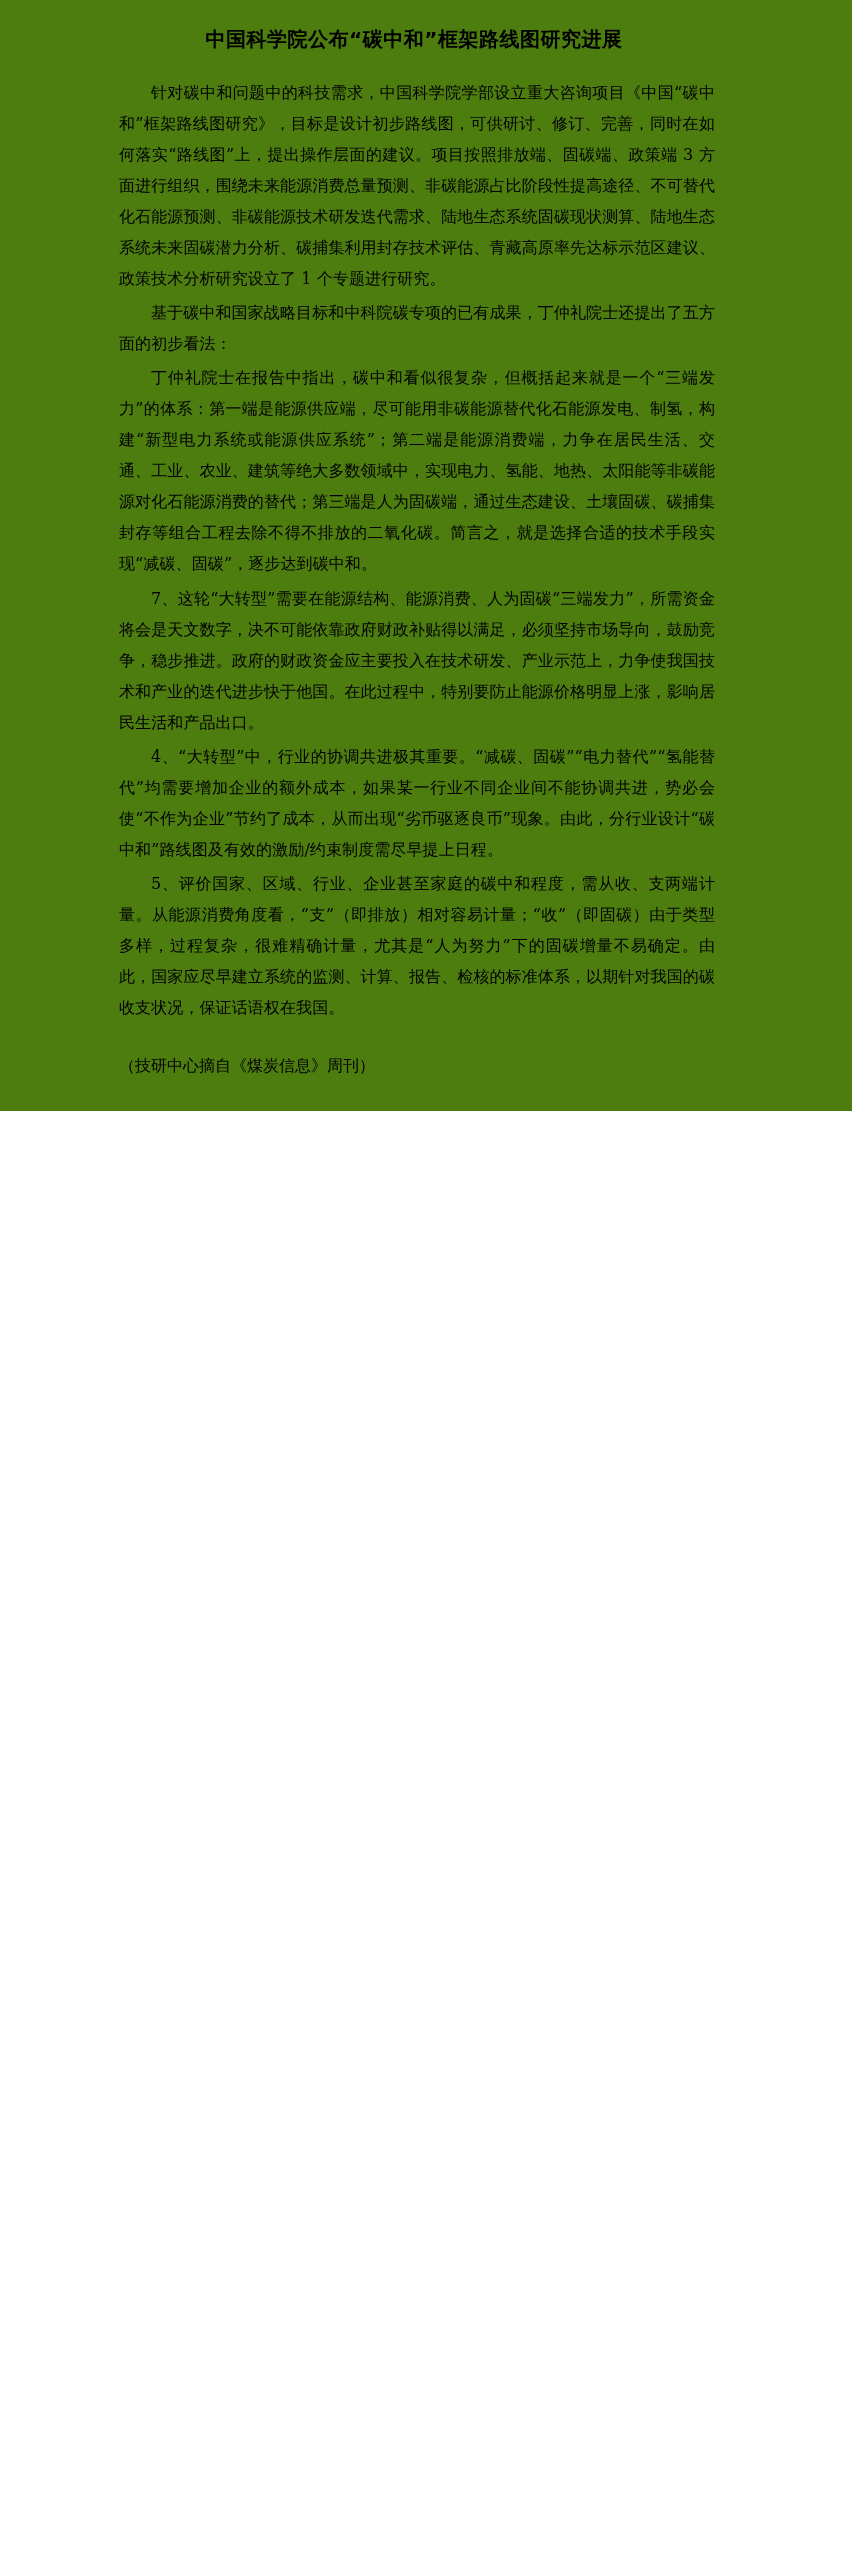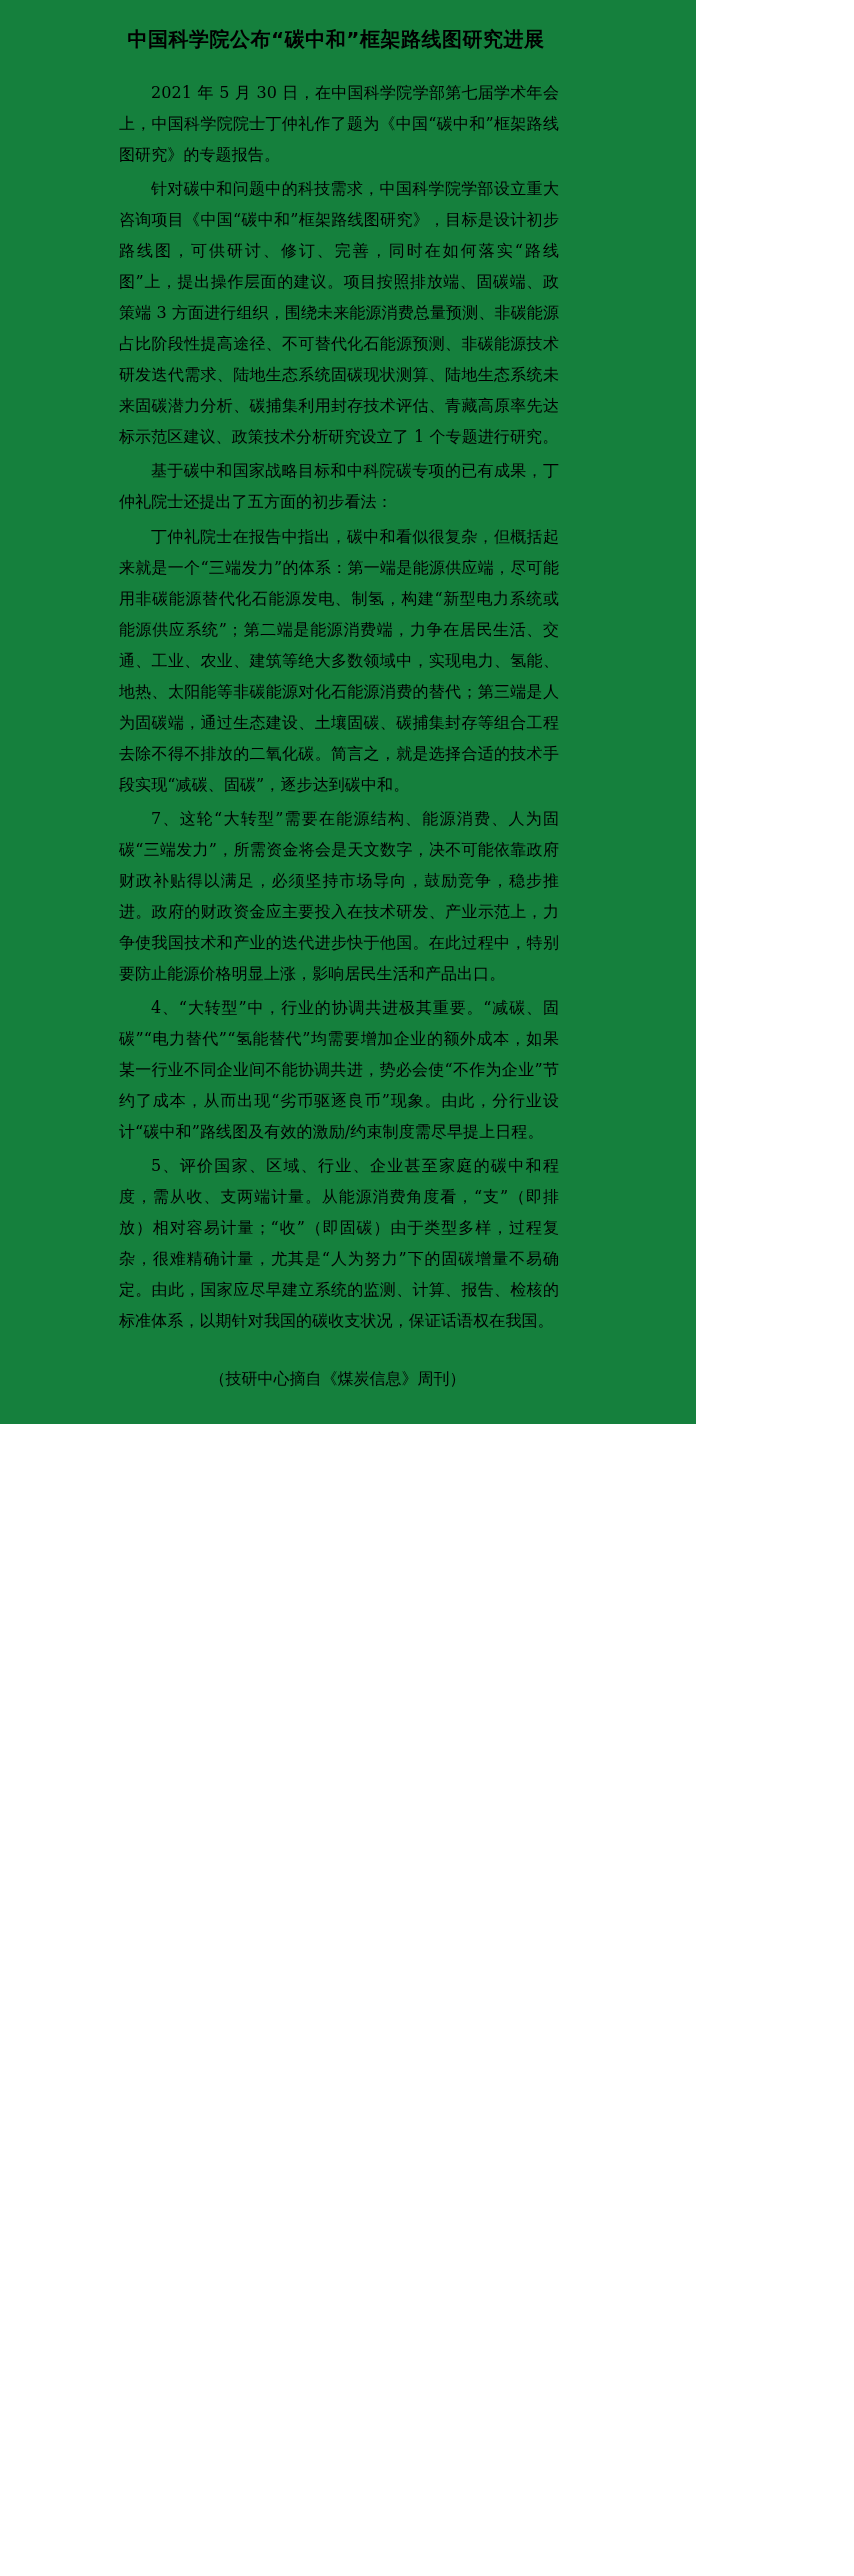--- a/index.html
+++ b/index.html
@@ -6,24 +6,24 @@
     margin: 0;
     padding: 0;
     background: #ffffff;
   }
   body {
     width: 855px;
     font-family: "DejaVu Serif", "Liberation Serif", serif;
     color: #000000;
   }
   .page {
-    width: 696px;
+    width: 852px;
     box-sizing: border-box;
     padding: 25px 105px 32px 81px;
-    background: #15803d;
+    background: #4d7c0f;
   }
   .doc-title {
     text-align: center;
     font-family: "DejaVu Sans", "Liberation Sans", sans-serif;
     font-weight: bold;
     font-size: 20px;
     line-height: 1.4;
     letter-spacing: 0.5px;
     margin: 0 0 24px 0;
     color: #000000;
@@ -40,33 +40,32 @@
     text-indent: 2em;
     letter-spacing: 0.1px;
   }
   .gap-before {
     margin-top: 22.6px;
   }
   .signature {
     margin: 29px 0 0 0;
     font-size: 16px;
     line-height: 27px;
-    text-align: center;
+    text-align: left;
     padding-right: 3.2px;
   }
 </style>
 </head>
 <body>
 
 <div class="page">
 
   <h1 class="doc-title">中国科学院公布“碳中和”框架路线图研究进展</h1>
 
   <div class="body-col">
-    <p class="para">2021 年 5 月 30 日，在中国科学院学部第七届学术年会上，中国科学院院士丁仲礼作了题为《中国“碳中和”框架路线图研究》的专题报告。</p>
     <p class="para">针对碳中和问题中的科技需求，中国科学院学部设立重大咨询项目《中国“碳中和”框架路线图研究》，目标是设计初步路线图，可供研讨、修订、完善，同时在如何落实“路线图”上，提出操作层面的建议。项目按照排放端、固碳端、政策端 3 方面进行组织，围绕未来能源消费总量预测、非碳能源占比阶段性提高途径、不可替代化石能源预测、非碳能源技术研发迭代需求、陆地生态系统固碳现状测算、陆地生态系统未来固碳潜力分析、碳捕集利用封存技术评估、青藏高原率先达标示范区建议、政策技术分析研究设立了 1 个专题进行研究。</p>
     <p class="para">基于碳中和国家战略目标和中科院碳专项的已有成果，丁仲礼院士还提出了五方面的初步看法：</p>
     <p class="para gap-before">丁仲礼院士在报告中指出，碳中和看似很复杂，但概括起来就是一个“三端发力”的体系：第一端是能源供应端，尽可能用非碳能源替代化石能源发电、制氢，构建“新型电力系统或能源供应系统”；第二端是能源消费端，力争在居民生活、交通、工业、农业、建筑等绝大多数领域中，实现电力、氢能、地热、太阳能等非碳能源对化石能源消费的替代；第三端是人为固碳端，通过生态建设、土壤固碳、碳捕集封存等组合工程去除不得不排放的二氧化碳。简言之，就是选择合适的技术手段实现“减碳、固碳”，逐步达到碳中和。</p>
     <p class="para">7、这轮“大转型”需要在能源结构、能源消费、人为固碳“三端发力”，所需资金将会是天文数字，决不可能依靠政府财政补贴得以满足，必须坚持市场导向，鼓励竞争，稳步推进。政府的财政资金应主要投入在技术研发、产业示范上，力争使我国技术和产业的迭代进步快于他国。在此过程中，特别要防止能源价格明显上涨，影响居民生活和产品出口。</p>
     <p class="para">4、“大转型”中，行业的协调共进极其重要。“减碳、固碳”“电力替代”“氢能替代”均需要增加企业的额外成本，如果某一行业不同企业间不能协调共进，势必会使“不作为企业”节约了成本，从而出现“劣币驱逐良币”现象。由此，分行业设计“碳中和”路线图及有效的激励/约束制度需尽早提上日程。</p>
     <p class="para">5、评价国家、区域、行业、企业甚至家庭的碳中和程度，需从收、支两端计量。从能源消费角度看，“支”（即排放）相对容易计量；“收”（即固碳）由于类型多样，过程复杂，很难精确计量，尤其是“人为努力”下的固碳增量不易确定。由此，国家应尽早建立系统的监测、计算、报告、检核的标准体系，以期针对我国的碳收支状况，保证话语权在我国。</p>
 
     <p class="signature">（技研中心摘自《煤炭信息》周刊）</p>
   </div>
 

